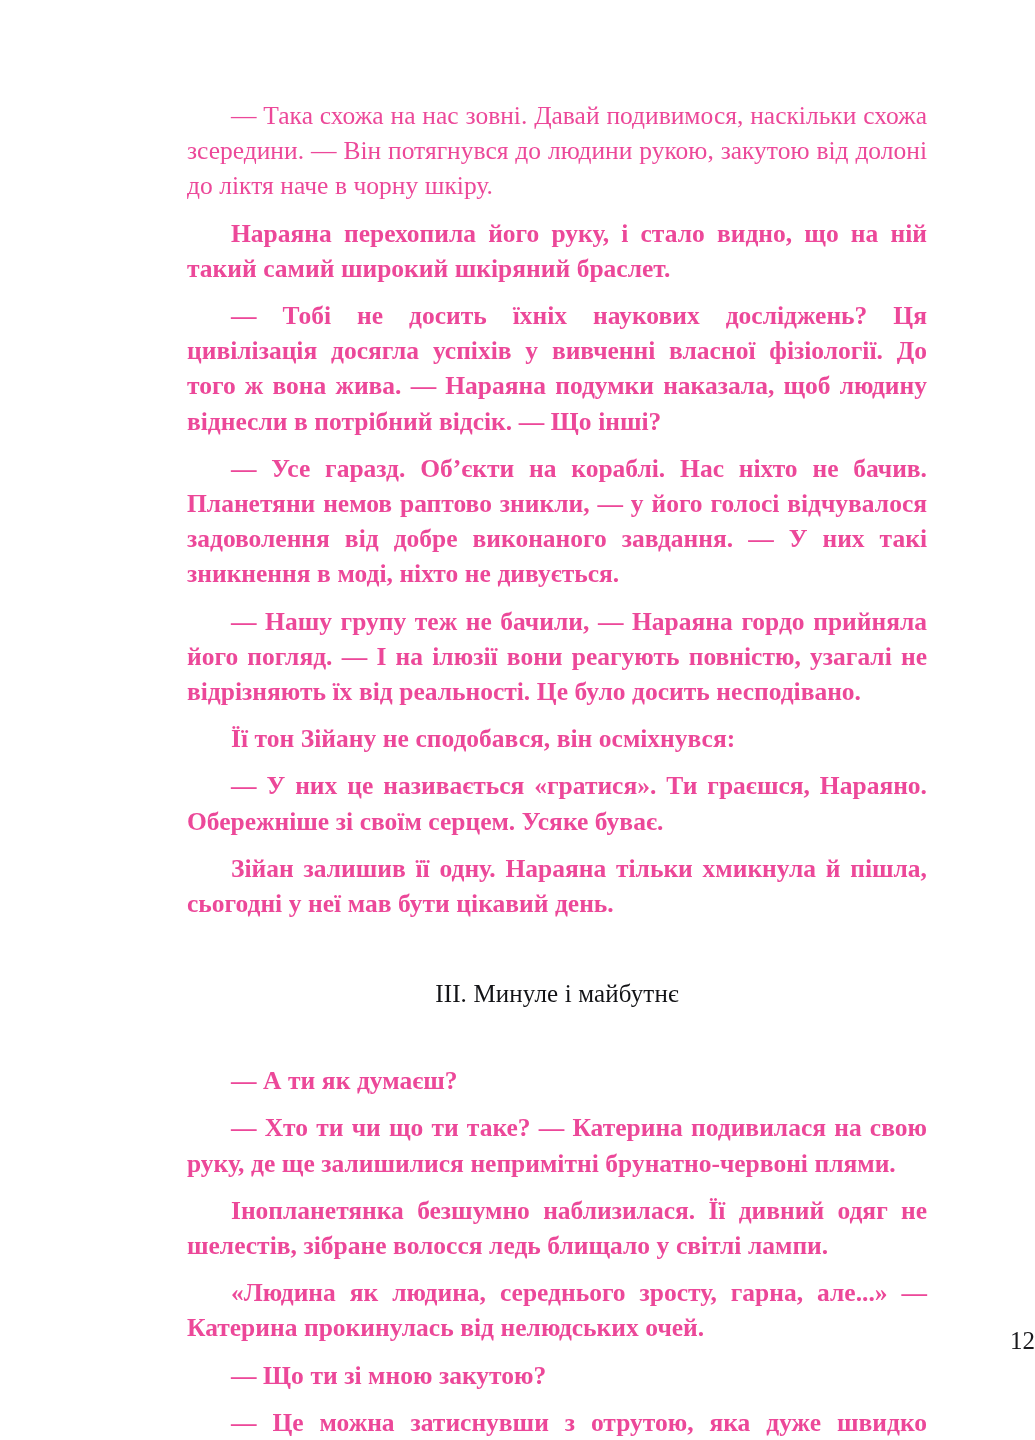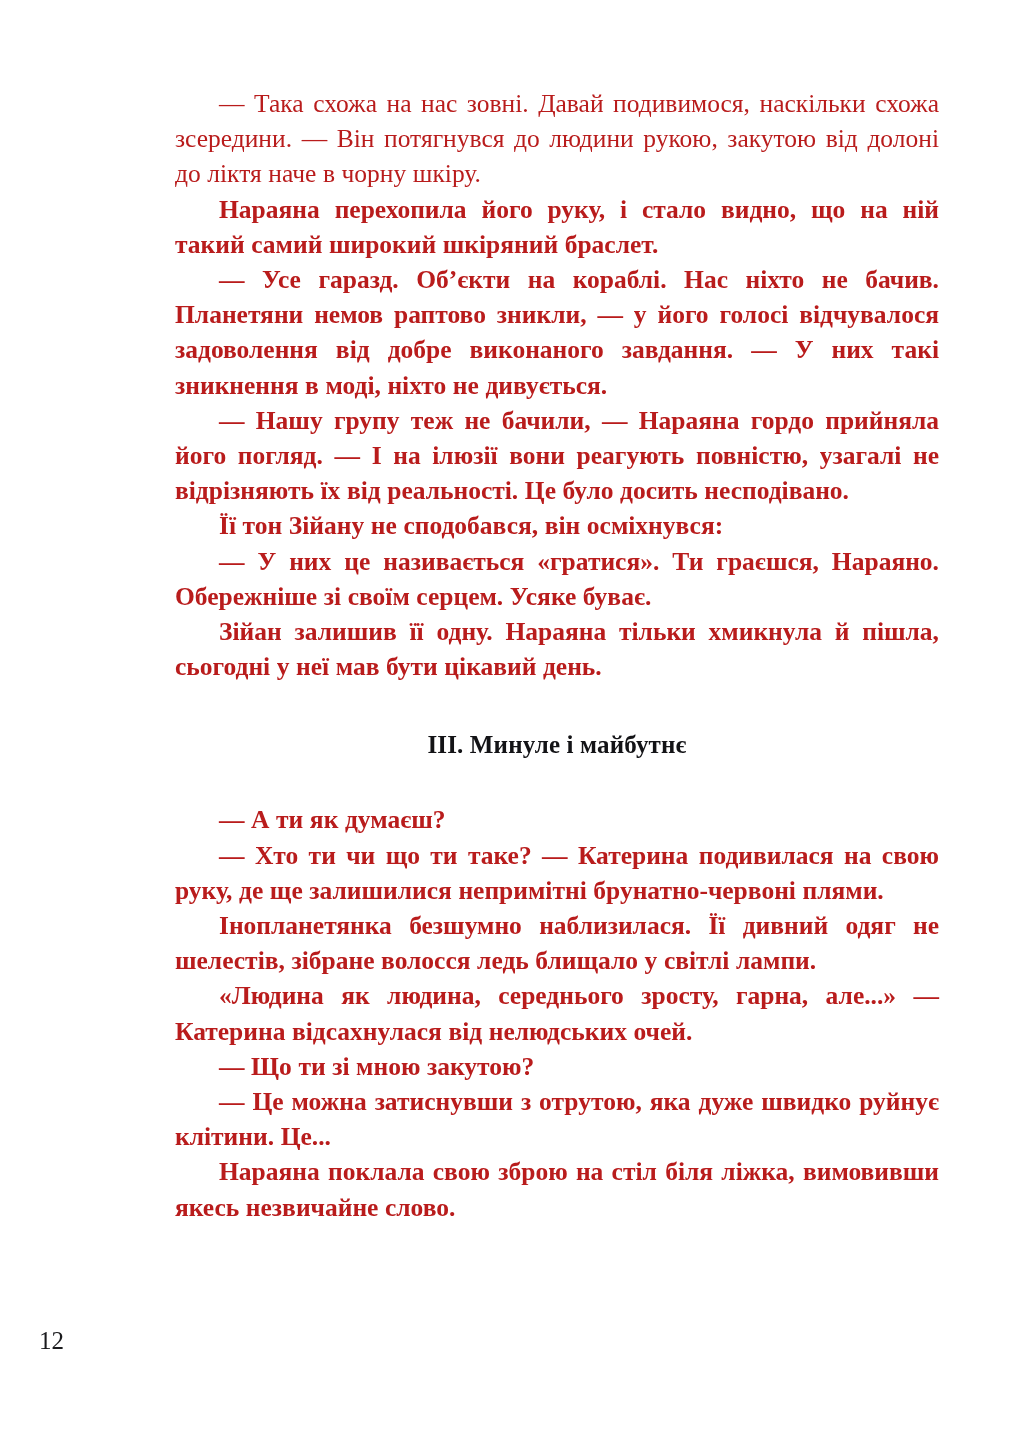--- a/index.html
+++ b/index.html
@@ -16,80 +16,81 @@
     overflow: hidden;
     box-sizing: border-box;
   }
   .text-column {
     position: absolute;
     left: 175px;
     top: 86px;
     width: 764px;
   }
   .para {
-    margin: 0;
+    margin: 12px;
     font-family: "Liberation Serif", "DejaVu Serif", serif;
     font-size: 25.5px;
     line-height: 35.2px;
-    color: #b91c1c;
+    color: #ec4899;
     text-align: justify;
     text-indent: 44px;
     hyphens: manual;
     -webkit-hyphens: manual;
     word-spacing: 0.2px;
   }
   .para.last-line-left {
     text-align-last: left;
     font-weight: bold;
   }
   .chapter-heading {
     margin: 0;
     font-family: "Liberation Serif", "DejaVu Serif", serif;
     font-size: 25px;
-    font-weight: 700;
+    font-weight: 400;
     color: #131316;
     text-align: center;
     text-indent: 0;
     letter-spacing: 0.15px;
     padding-top: 47px;
     padding-bottom: 43px;
   }
   .page-number {
     position: absolute;
     left: 0;
     right: 0;
     top: 1327px;
-    text-align: left;
+    text-align: right;
     font-family: "Liberation Serif", "DejaVu Serif", serif;
     font-size: 25px;
     color: #1a1a1d;
     padding-left: 39px;
   }
 </style>
 </head>
 <body>
 
 <div class="page">
 
   <div class="text-column">
 
     <p class="para">— Така схожа на нас зовні. Давай подивимося, наскільки схожа зсередини. — Він потягнувся до людини рукою, закутою від долоні до ліктя наче в чорну шкіру.</p>
     <p class="para last-line-left">Нараяна перехопила його руку, і стало видно, що на ній такий самий широкий шкіряний браслет.</p>
+    <p class="para last-line-left">— Тобі не досить їхніх наукових досліджень? Ця цивілізація досягла успіхів у вивченні власної фізіології. До того ж вона жива. — Нараяна подумки наказала, щоб людину віднесли в потрібний відсік. — Що інші?</p>
     <p class="para last-line-left">— Усе гаразд. Об’єкти на кораблі. Нас ніхто не бачив. Планетяни немов раптово зникли, — у його голосі відчувалося задоволення від добре виконаного завдання. — У них такі зникнення в моді, ніхто не дивується.</p>
     <p class="para last-line-left">— Нашу групу теж не бачили, — Нараяна гордо прийняла його погляд. — І на ілюзії вони реагують повністю, узагалі не відрізняють їх від реальності. Це було досить несподівано.</p>
     <p class="para last-line-left">Її тон Зійану не сподобався, він осміхнувся:</p>
     <p class="para last-line-left">— У них це називається «гратися». Ти граєшся, Нараяно. Обережніше зі своїм серцем. Усяке буває.</p>
     <p class="para last-line-left">Зійан залишив її одну. Нараяна тільки хмикнула й пішла, сьогодні у неї мав бути цікавий день.</p>
 
     <h2 class="chapter-heading">III. Минуле і майбутнє</h2>
 
     <p class="para last-line-left">— А ти як думаєш?</p>
     <p class="para last-line-left">— Хто ти чи що ти таке? — Катерина подивилася на свою руку, де ще залишилися непримітні брунатно-червоні плями.</p>
     <p class="para last-line-left">Інопланетянка безшумно наблизилася. Її дивний одяг не шелестів, зібране волосся ледь блищало у світлі лампи.</p>
-    <p class="para last-line-left">«Людина як людина, середнього зросту, гарна, але...» — Катерина відсахнулася від нелюдських очей.</p>
+    <p class="para last-line-left">«Людина як людина, середнього зросту, гарна, але...» — Катерина прокинулась від нелюдських очей.</p>
     <p class="para last-line-left">— Що ти зі мною закутою?</p>
     <p class="para last-line-left">— Це можна затиснувши з отрутою, яка дуже швидко руйнує клітини. Це...</p>
     <p class="para last-line-left">Нараяна поклала свою зброю на стіл біля ліжка, вимовивши якесь незвичайне слово.</p>
 
   </div>
 
   <div class="page-number">12</div>
 
 </div>
 

